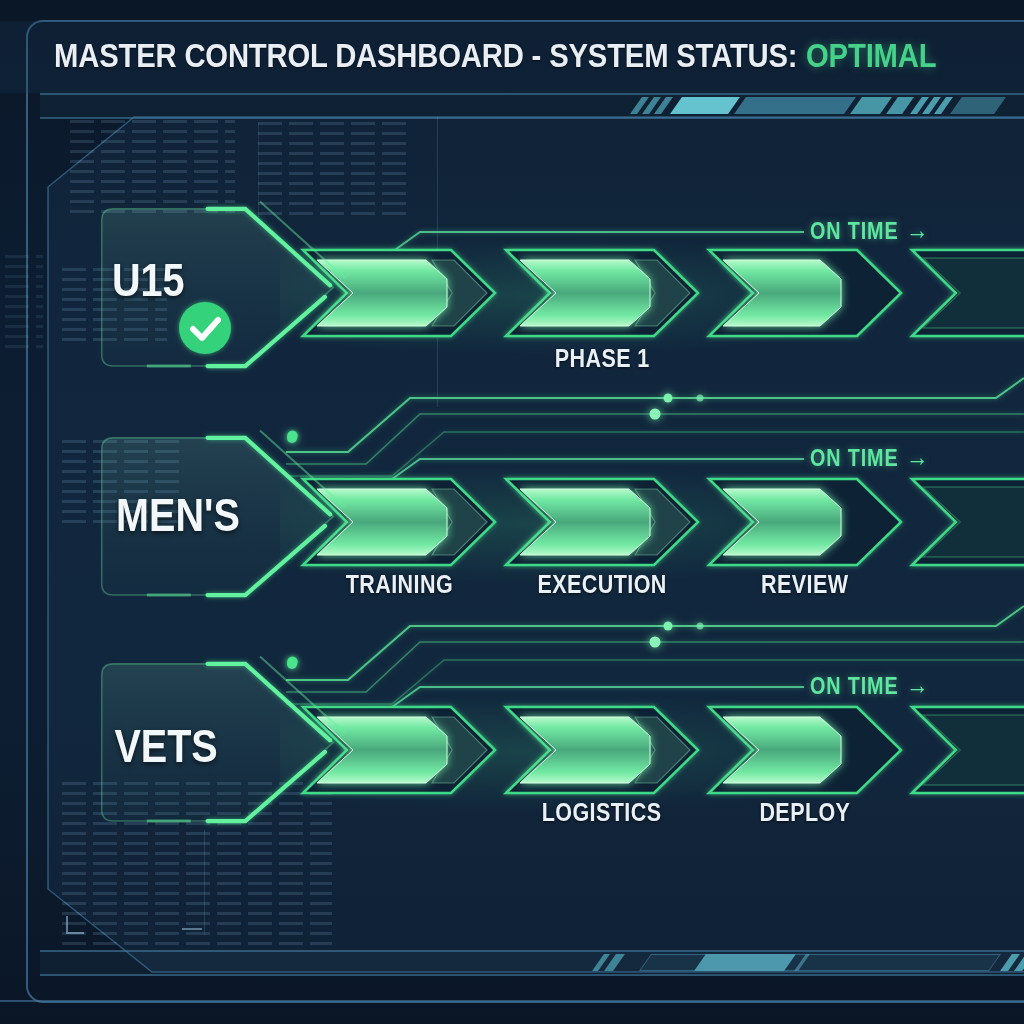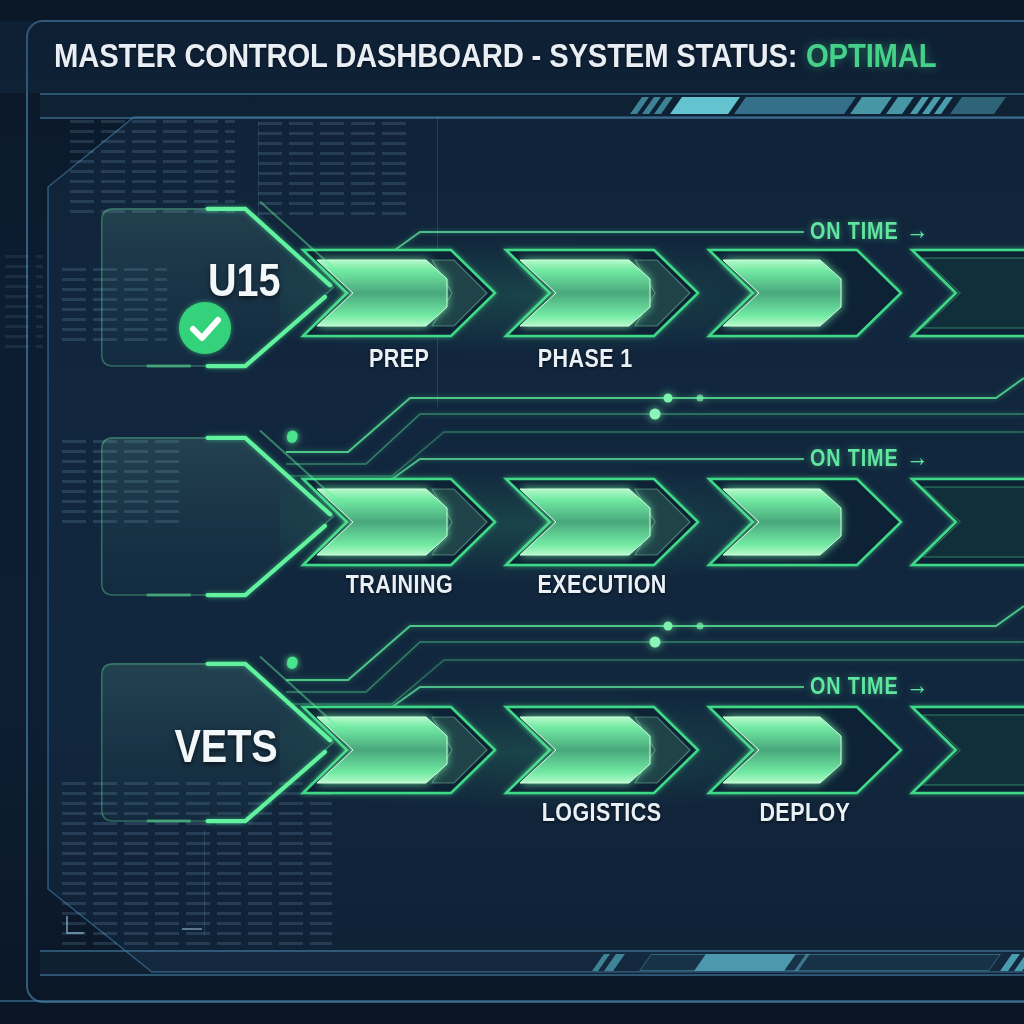--- a/index.html
+++ b/index.html
@@ -29,21 +29,21 @@
   .vline{position:absolute;width:1px;background:rgba(130,185,225,.18);}
   .bracketL{position:absolute;width:16px;height:16px;border-left:2px solid rgba(160,205,235,.55);
             border-bottom:2px solid rgba(160,205,235,.55);}
   .dash{position:absolute;height:2px;background:rgba(160,205,235,.5);}
   
   .seg{position:absolute;width:198px;height:92px;}
   .seg svg{overflow:visible;}
   .phase-label{position:absolute;width:190px;text-align:center;font-size:25px;font-weight:700;
                letter-spacing:.5px;color:#e9f1f6;text-shadow:0 1px 3px rgba(0,0,0,.7);}
   .badge{position:absolute;width:262px;height:181px;}
-  .badge-label{position:absolute;left:106px;width:180px;text-align:right;font-size:46px;
+  .badge-label{position:absolute;left:106px;width:180px;text-align:left;font-size:46px;
                font-weight:700;color:#f2f7fa;text-shadow:0 2px 6px rgba(0,0,0,.6);}
   .ontime{position:absolute;left:810px;font-size:23px;font-weight:700;letter-spacing:1px;
           color:#5fe6a0;text-shadow:0 0 8px rgba(95,230,160,.5);}
   .ontime .arr{font-size:26px;margin-left:9px;font-weight:700;}
   .row-glow{position:absolute;left:280px;width:640px;height:120px;
             background:radial-gradient(ellipse at 40% 50%,rgba(70,220,140,.16),transparent 70%);}
   .check-wrap{position:absolute;width:56px;height:56px;}
 </style>
 </head>
 <body>
@@ -201,44 +201,45 @@
         <use href="#badgeBody"></use>
       </svg>
   </div>
   <div class="badge-label" style="top:253px;"><span class="cond-c">U15</span></div>
   <div class="check-wrap" style="left:177px;top:300px;">
     <svg width="56" height="56" viewBox="0 0 56 56" style="overflow:visible">
       <circle cx="28" cy="28" r="26" fill="#36d27c" filter="url(#fGlow)"></circle>
       <polyline points="16,29 25,38 41,20" fill="none" stroke="#ffffff" stroke-width="6" stroke-linecap="round" stroke-linejoin="round"></polyline>
     </svg>
   </div>
-  <div class="phase-label" style="left:304px;top:344px;"><span class="cond-c">PREP</span></div>
-  <div class="phase-label" style="left:490px;top:344px;"><span class="cond-c">PHASE 1</span></div>
+  <div class="phase-label" style="left:507px;top:344px;"><span class="cond-c">PHASE 1</span></div>
   <div class="ontime" style="top:215px;"><span class="cond"><span>ON TIME</span><span class="arr">→</span></span></div>
 
   <div class="seg" style="left:300px;top:476px;"><svg width="198" height="92" viewBox="0 0 198 92">
         <use href="#segA"></use>
       </svg></div>
   <div class="seg" style="left:503px;top:476px;"><svg width="198" height="92" viewBox="0 0 198 92">
         <use href="#segA"></use>
       </svg></div>
   <div class="seg" style="left:706px;top:476px;"><svg width="198" height="92" viewBox="0 0 198 92">
         <use href="#segB"></use>
       </svg></div>
   <div class="seg" style="left:909px;top:476px;"><svg width="198" height="92" viewBox="0 0 198 92">
         <use href="#segC"></use>
       </svg></div>
   <div class="badge" style="left:86px;top:427px;">
     <svg width="262" height="181" viewBox="0 0 250 172">
         <use href="#badgeBody"></use>
         <circle cx="197" cy="8" r="5" fill="#4ae48c" filter="url(#fGlow)"></circle>
       </svg>
   </div>
+  <div class="badge-label" style="top:488px;"><span class="cond-c">MEN'S</span></div>
   <div class="phase-label" style="left:304px;top:570px;"><span class="cond-c">TRAINING</span></div>
   <div class="phase-label" style="left:507px;top:570px;"><span class="cond-c">EXECUTION</span></div>
+  <div class="phase-label" style="left:710px;top:570px;"><span class="cond-c">REVIEW</span></div>
   <div class="ontime" style="top:442px;"><span class="cond"><span>ON TIME</span><span class="arr">→</span></span></div>
 
   <div class="seg" style="left:300px;top:704px;"><svg width="198" height="92" viewBox="0 0 198 92">
         <use href="#segA"></use>
       </svg></div>
   <div class="seg" style="left:503px;top:704px;"><svg width="198" height="92" viewBox="0 0 198 92">
         <use href="#segA"></use>
       </svg></div>
   <div class="seg" style="left:706px;top:704px;"><svg width="198" height="92" viewBox="0 0 198 92">
         <use href="#segB"></use>

